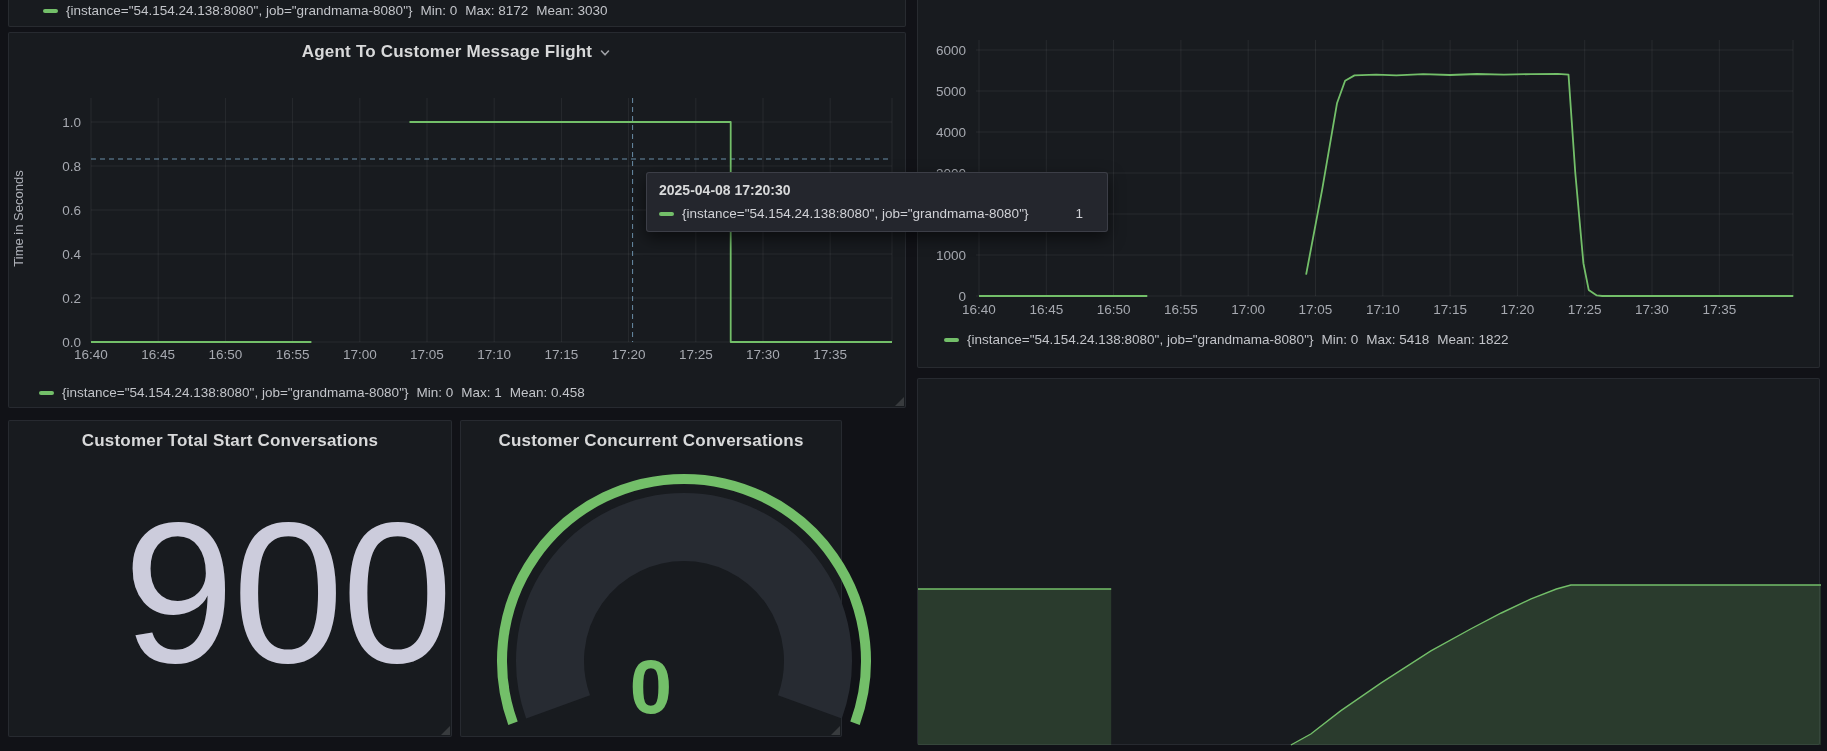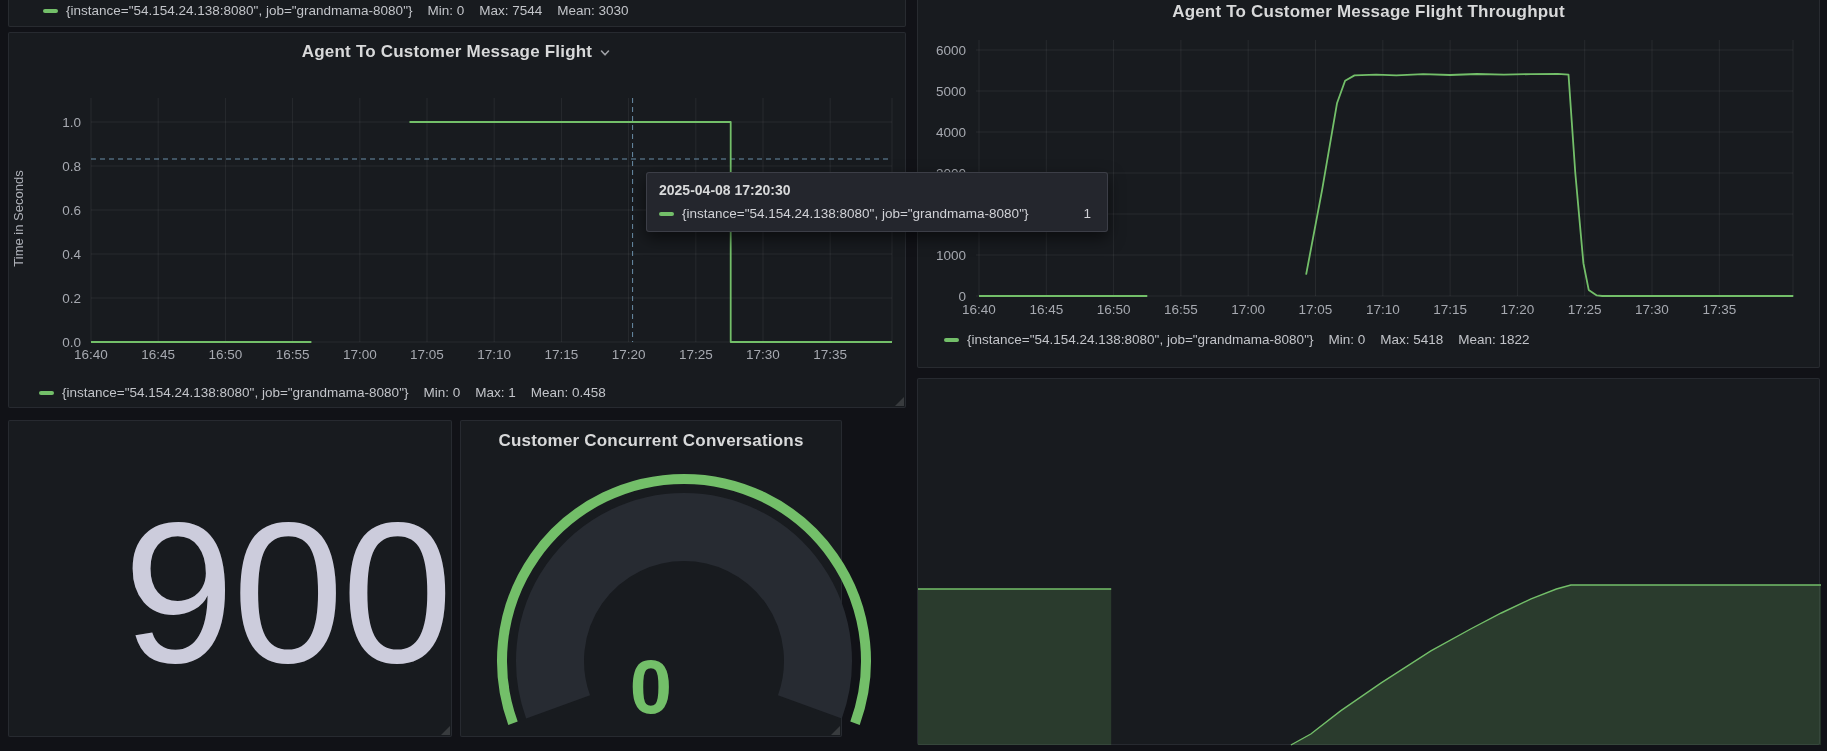--- a/index.html
+++ b/index.html
@@ -29,33 +29,33 @@
   .xh    { stroke:rgba(126,170,202,0.8); stroke-width:1; stroke-dasharray:5 4; fill:none; }
   .series{ fill:none; stroke-width:1.8; stroke-linejoin:round; stroke-linecap:butt; }
   .legend-row {
     position:absolute; display:flex; align-items:center;
     font-size:13.5px; color:#c2c4c9; white-space:nowrap;
   }
   .swatch {
     display:inline-block; width:15px; height:4px; border-radius:2px;
     background:#73BF69; margin-right:8px; flex:none;
   }
-  .lstat { margin-left:15px; }
+  .lstat { margin-left:8px; }
   .ylab {
     position:absolute; left:-56px; top:178px; width:130px; text-align:center;
     transform:rotate(-90deg); font-size:13px; color:#aeb1b8; white-space:nowrap;
   }
   .stat-value {
     position:absolute; left:0; right:0; text-align:right;
     font-weight:400; line-height:1; letter-spacing:-2px;
   }
   .tooltip {
     position:absolute; left:646px; top:172px; width:462px;
     background:#24262d; border:1px solid rgba(204,204,220,0.15);
-    border-radius:3px; padding:9px 12px 10px 12px; z-index:20;
+    border-radius:3px; padding:9px 20px 10px 12px; z-index:20;
     box-shadow:0 6px 16px rgba(0,0,0,0.55); font-size:14px;
   }
   .tt-time { font-weight:700; color:#d8d9da; margin-bottom:8px; }
   .tt-row { display:flex; align-items:center; color:#d0d1d6; font-size:13.5px; }
   .tt-val { margin-left:auto; padding-right:4px; }
   .resize-handle {
     position:absolute; right:1px; bottom:1px; width:0; height:0;
     border-left:9px solid transparent; border-bottom:9px solid rgba(255,255,255,0.14);
   }
   .gauge-value {
@@ -66,21 +66,21 @@
 </head>
 <body>
 
 <div class="page">
 
   <div class="panel" style="left:8px; top:-6px; width:898px; height:33px; border-top:none;">
     <div class="legend-row" style="left:34px; top:9px;">
       <span class="swatch"></span>
       <span>{instance="54.154.24.138:8080", job="grandmama-8080"}</span>
       <span class="lstat">Min: 0</span>
-      <span class="lstat">Max: 7544</span>
+      <span class="lstat">Max: 8172</span>
       <span class="lstat">Mean: 3030</span>
     </div>
   </div>
 
   <div class="panel" style="left:8px; top:32px; width:898px; height:376px;">
     <div class="ptitle-row" style="top:9px;">
       <span class="ptitle">Agent To Customer Message Flight</span>
       <svg class="chev" viewBox="0 0 14 14">
         <path d="M3.5 5 L7 8.8 L10.5 5" fill="none" stroke="#9fa1a6" stroke-width="1.6" stroke-linecap="round" stroke-linejoin="round"></path>
       </svg>
@@ -133,23 +133,20 @@
       <span class="swatch"></span>
       <span>{instance="54.154.24.138:8080", job="grandmama-8080"}</span>
       <span class="lstat">Min: 0</span>
       <span class="lstat">Max: 1</span>
       <span class="lstat">Mean: 0.458</span>
     </div>
     <div class="resize-handle"></div>
   </div>
 
   <div class="panel" style="left:917px; top:-4px; width:903px; height:372px; border-top:none;">
-    <div class="ptitle-row" style="top:6px;">
-      <span class="ptitle">Agent To Customer Message Flight Throughput</span>
-    </div>
     <svg id="svg-thr" class="chart-svg" width="903" height="372" style="top:4px;" viewBox="0 0 903 372">
         <line class="grid" x1="58" y1="296.0" x2="875" y2="296.0"></line>
         <text class="tick" x="48" y="300.5" text-anchor="end">0</text>
         <line class="grid" x1="58" y1="255.0" x2="875" y2="255.0"></line>
         <text class="tick" x="48" y="259.5" text-anchor="end">1000</text>
         <line class="grid" x1="58" y1="214.0" x2="875" y2="214.0"></line>
         <text class="tick" x="48" y="218.5" text-anchor="end">2000</text>
         <line class="grid" x1="58" y1="173.0" x2="875" y2="173.0"></line>
         <text class="tick" x="48" y="177.5" text-anchor="end">3000</text>
         <line class="grid" x1="58" y1="132.0" x2="875" y2="132.0"></line>
@@ -189,20 +186,23 @@
     <div class="legend-row" style="left:26px; top:336px;">
       <span class="swatch"></span>
       <span>{instance="54.154.24.138:8080", job="grandmama-8080"}</span>
       <span class="lstat">Min: 0</span>
       <span class="lstat">Max: 5418</span>
       <span class="lstat">Mean: 1822</span>
     </div>
   </div>
 
   <div class="panel" style="left:8px; top:420px; width:444px; height:317px;">
+    <div class="ptitle-row" style="top:10px;">
+      <span class="ptitle">Customer Total Start Conversations</span>
+    </div>
     <div class="stat-value" style="top:72px; font-size:200px; color:#CCCCDC;">900</div>
     <div class="resize-handle"></div>
   </div>
 
   <div class="panel" style="left:460px; top:420px; width:382px; height:317px;">
     <div class="ptitle-row" style="top:10px;">
       <span class="ptitle">Customer Concurrent Conversations</span>
     </div>
     <svg id="svg-gauge" class="chart-svg" width="446" height="317" viewBox="0 0 446 317">
         <path d="M 97.1 285.8 A 134 134 0 1 1 348.9 285.8" fill="none" stroke="#272b32" stroke-width="68"></path>

